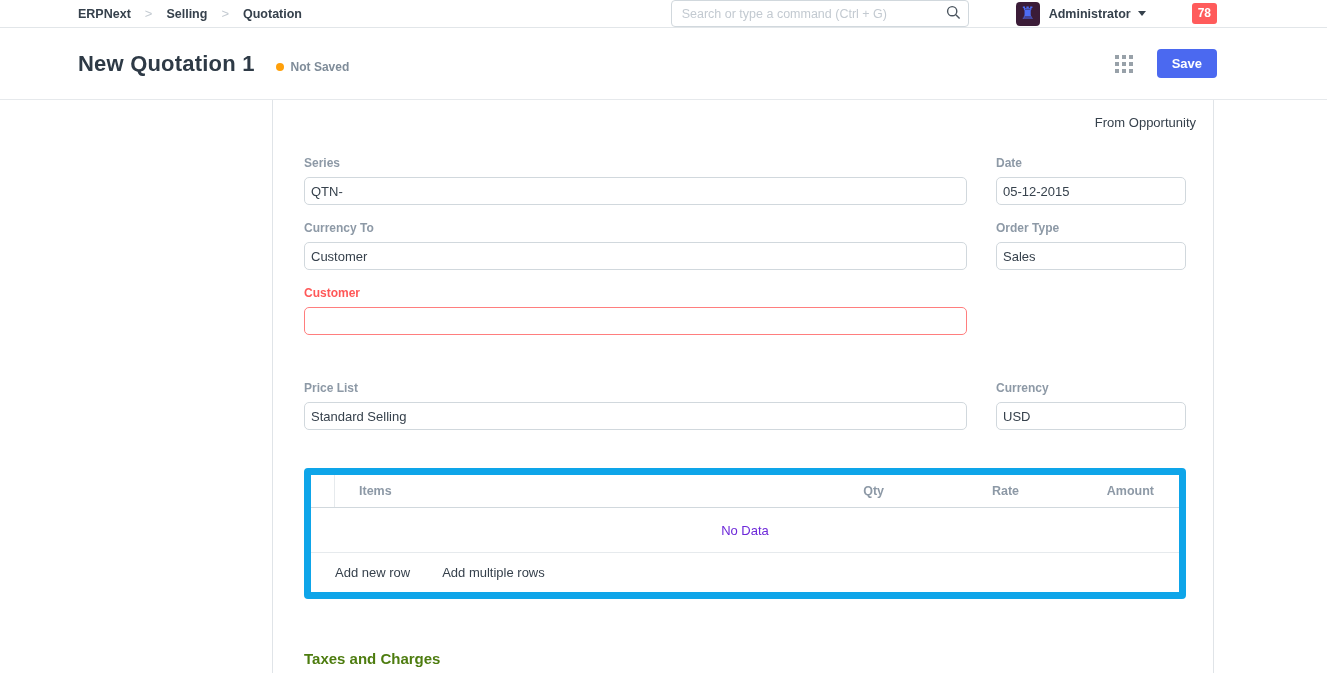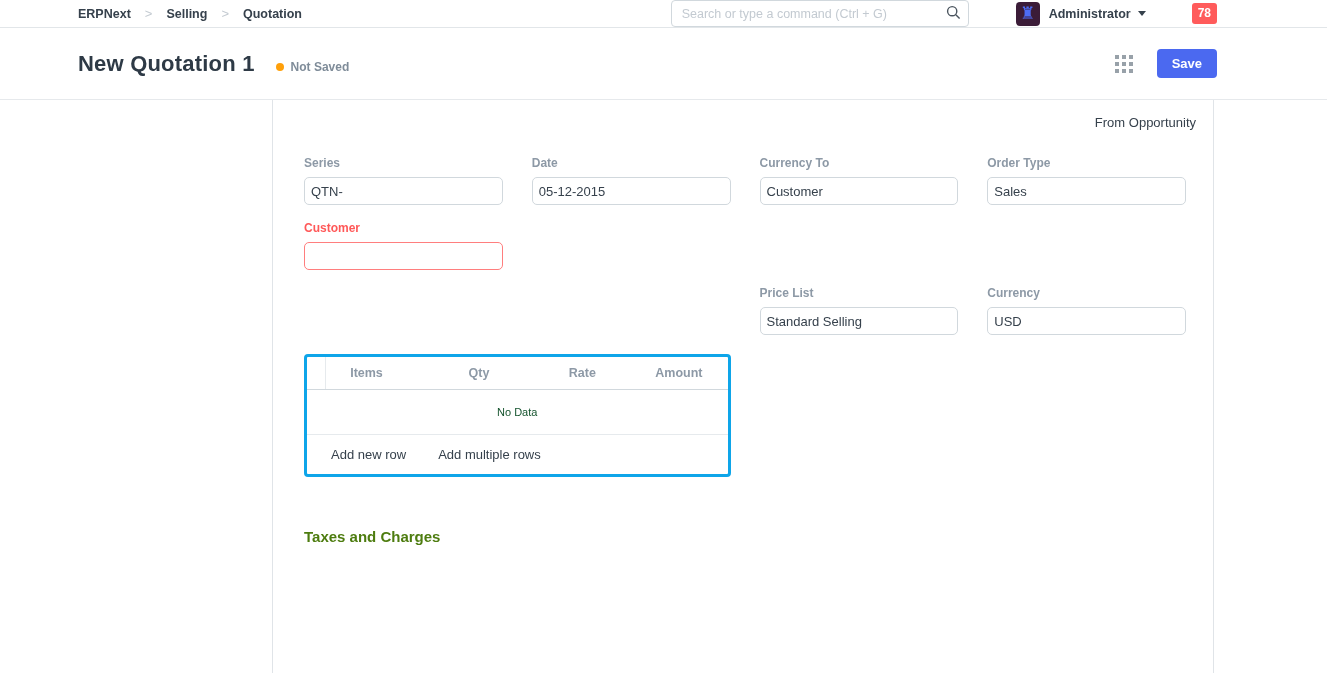--- a/index.html
+++ b/index.html
@@ -41,40 +41,40 @@
     font-size: 13px; font-weight: bold; padding: 7px 15px; cursor: pointer;
     font-family: "Liberation Sans", sans-serif; }
 
   
   .page-body { position: relative; margin: 0 113px 0 272px; height: 573px;
     border-left: 1px solid #e0e4e8; border-right: 1px solid #e0e4e8; background: #fff; }
   .form-links { text-align: right; padding: 13px 17px 0 0; }
   .from-opportunity { font-size: 13px; color: #36414c; cursor: pointer; display: inline-block; }
 
   .form-grid { width: 882px; margin: 25px 0 0 31px; display: grid;
-    grid-template-columns: 1fr 1fr 1fr 1fr; column-gap: 29px; }
+    grid-template-columns: 1fr; column-gap: 29px; }
   .field { margin-bottom: 16px; }
   .field-label { display: block; font-size: 12px; font-weight: bold; color: #8d99a6; margin-bottom: 7px; }
   .field-input { width: 100%; height: 28px; border: 1px solid #d1d8dd; border-radius: 5px;
     padding: 0 6px; font-size: 13px; color: #36414c; background: #fff; outline: none;
     font-family: "Liberation Sans", sans-serif; }
   .field.required .field-label { color: #ff5858; }
   .field.required .field-input { border-color: #ff7e7e; }
   .spacer-row { height: 30px; grid-column: 1 / 3; }
 
   
-  .items-table { grid-column: 1 / 3; margin-top: 3px; border: 3px solid #0ea5e9; border-radius: 4px; }
+  .items-table { grid-column: 1 / 3; margin-top: 22px; border: 7px solid #0ea5e9; border-radius: 4px; }
   .it-head { display: flex; align-items: center; height: 33px; border-bottom: 1px solid #d1d8dd;
     font-size: 12.5px; font-weight: bold; color: #8d99a6; }
   .it-idx { width: 24px; align-self: stretch; border-right: 1px solid #e6eaed; }
   .it-col-items { flex: 1; padding-left: 24px; }
   .it-col-num { width: 135px; text-align: right; }
   .it-head .it-col-num:last-child { padding-right: 25px; width: 160px; }
   .it-empty { height: 45px; display: flex; align-items: center; justify-content: center;
-    font-size: 11px; color: #14532d; border-bottom: 1px solid #e6eaed; }
+    font-size: 13px; color: #6d28d9; border-bottom: 1px solid #e6eaed; }
   .it-foot { height: 39px; display: flex; align-items: center; padding-left: 24px; }
   .grid-add-btn { background: none; border: none; font-size: 13px; color: #36414c; cursor: pointer;
     margin-right: 32px; font-family: "Liberation Sans", sans-serif; padding: 0; }
 
   .section-heading { margin: 51px 0 0 31px; font-size: 15px; font-weight: bold; color: #4d7c0f; }
 </style>
 </head>
 <body>
 
 <div class="navbar">

